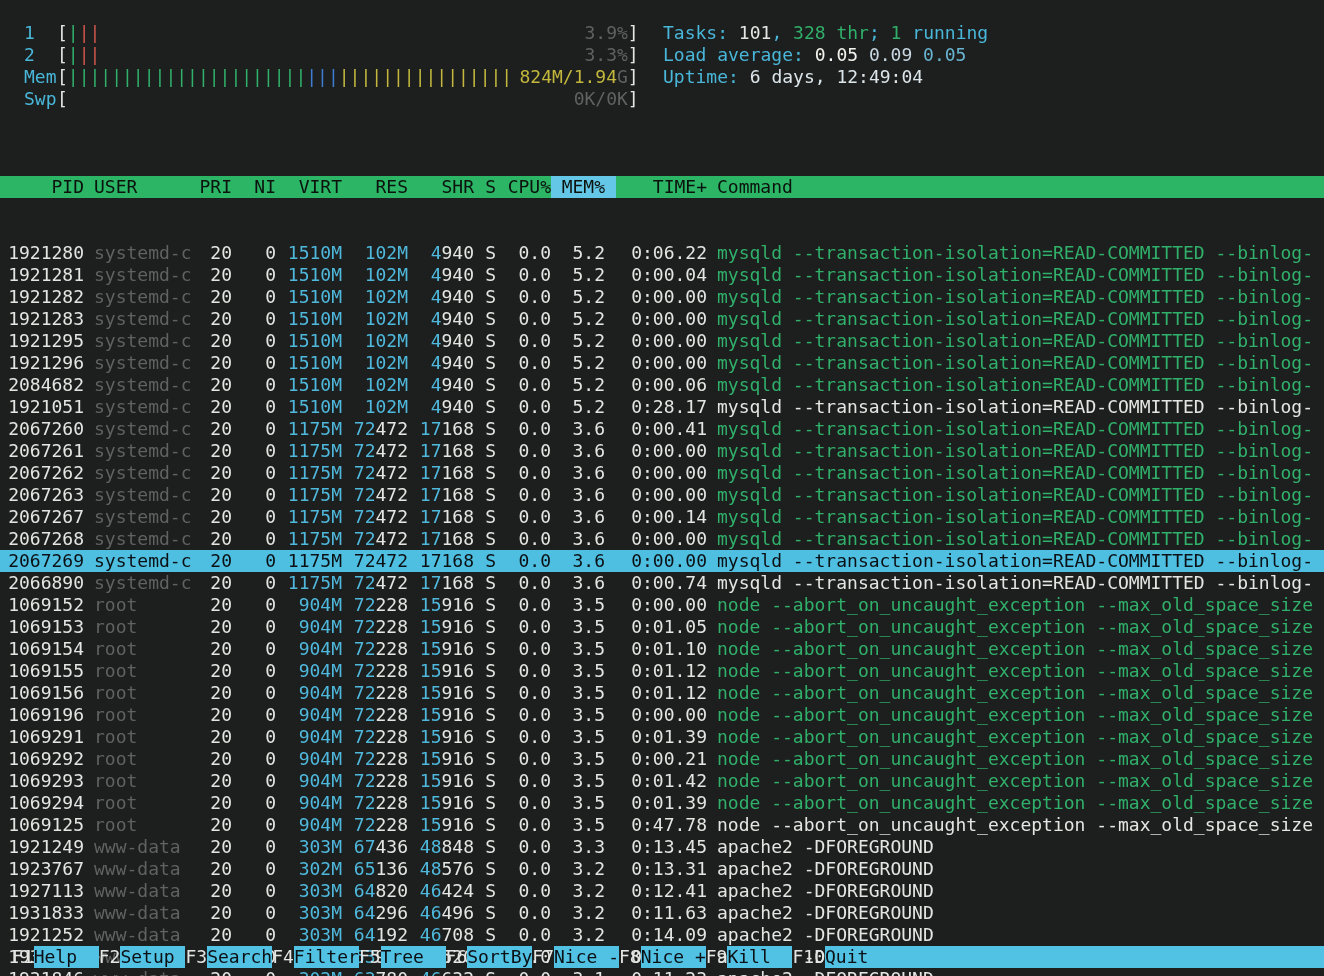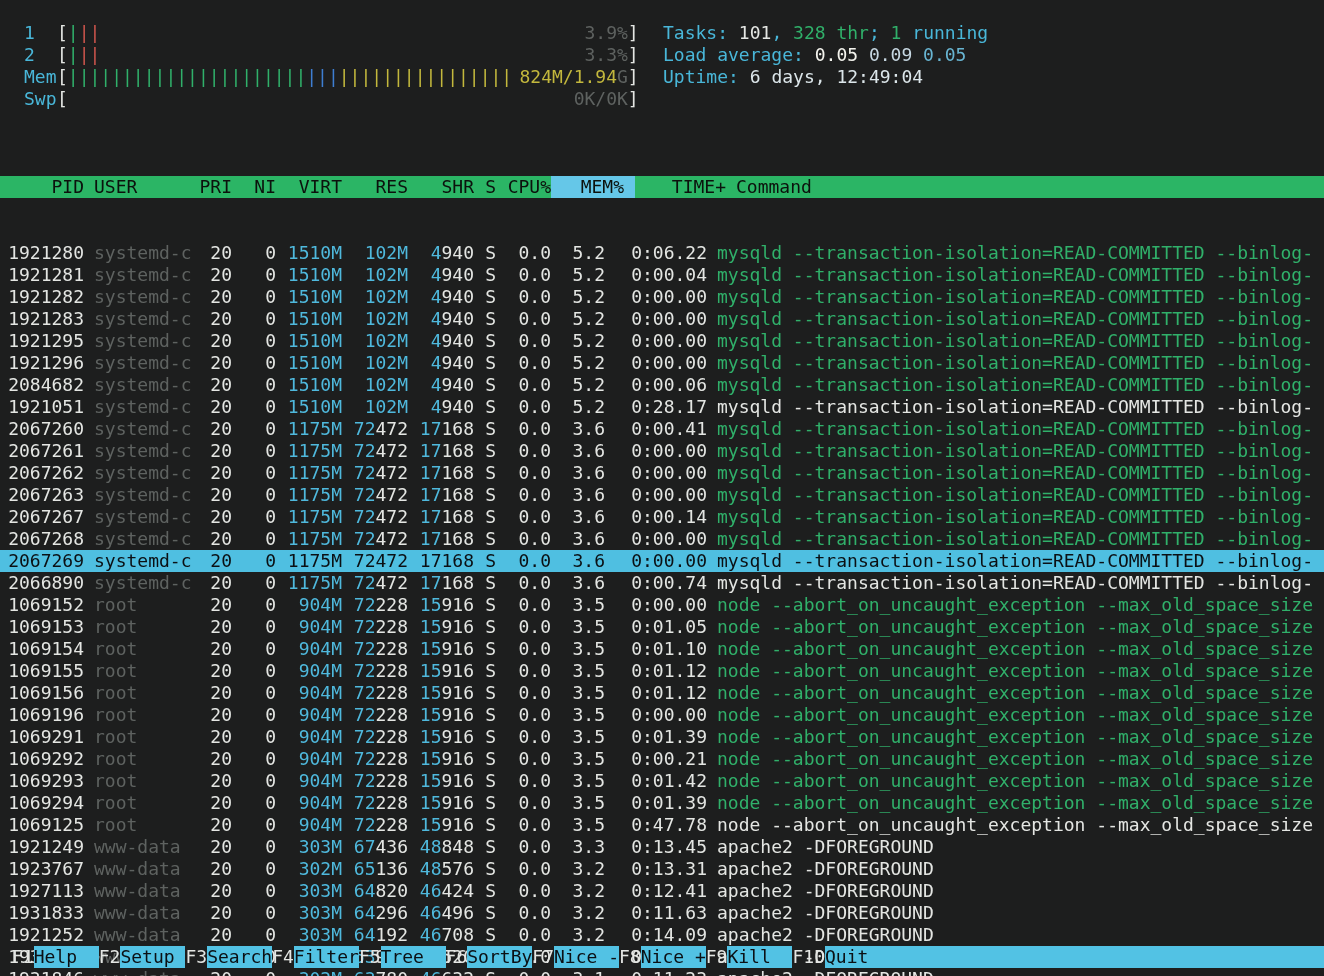--- a/index.html
+++ b/index.html
@@ -31,21 +31,21 @@
   .c-palewhite{color:var(--palewhite);}
 
   
   .table{position:absolute;top:132px;left:0;width:1324px;}
   .trow{display:flex;height:22px;overflow:hidden;}
   .cell{display:block;flex:0 0 auto;overflow:hidden;}
   .cell.r{text-align:right;}
   .cell.cmd{flex:1 1 auto;}
   .thead{background:var(--header-bg);}
   .thead .cell{color:#0c120d;}
-  .thead .cell.hl{background:var(--sort-bg);padding-right:11px;margin-right:-11px;padding-left:19px;}
+  .thead .cell.hl{background:var(--sort-bg);padding-right:11px;margin-right:-11px;}
 
   .cell-pid,.cell-pri,.cell-ni,.cell-s,.cell-cpu,.cell-mem,.cell-time{color:var(--text);}
   .cell-user{color:var(--shadow);}
   .cell-virt{color:var(--memcyan);}
   .seg-m{color:var(--memcyan);} .seg-k{color:var(--text);}
   .trow.thread .cell-cmd{color:var(--green);}
   .trow.proc .cell-cmd{color:var(--text);}
   .trow.sel{background:var(--selected-bg);}
   .trow.sel .cell,.trow.sel .cell span{color:var(--bar-text-dark) !important;}
 

